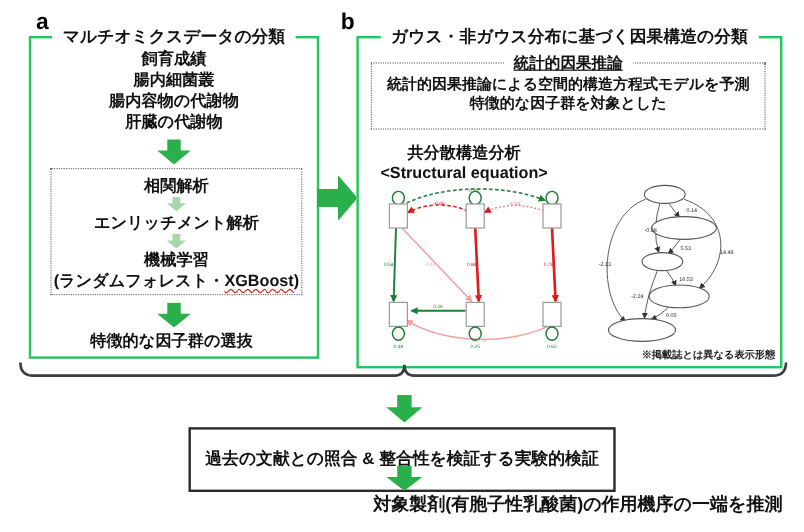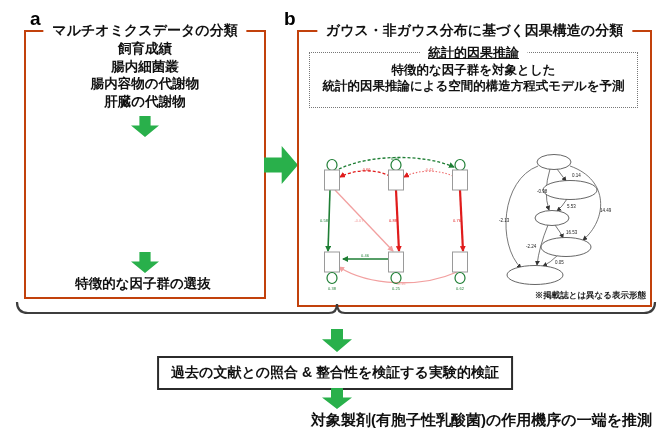--- a/index.html
+++ b/index.html
@@ -1,18 +1,18 @@
 <!DOCTYPE html>
 <html><head>
 <meta charset="utf-8">
 <style>
   html,body{margin:0;padding:0;background:#fff;}
   .canvas{position:relative;width:670px;height:443px;background:#fff;overflow:hidden;
           font-family:"Liberation Sans",sans-serif;color:#111;}
-  .panel{position:absolute;border:2px solid #c2410c;background:#fff;}
+  .panel{position:absolute;border:2px solid #22c55e;background:#fff;}
   #panelA{left:24px;top:30px;width:238px;height:265px;}
   #panelB{left:297px;top:30px;width:351px;height:273px;}
   .panel-label{position:absolute;top:8px;font-size:19px;font-weight:bold;color:#000;}
   .legend{position:absolute;left:50%;transform:translateX(-50%);background:#fff;
           white-space:nowrap;font-weight:bold;text-align:center;}
   .lg-outer{top:-10px;font-size:14px;padding:0 9px;}
   .lg-inner{top:-9px;font-size:13px;padding:0 8px;text-decoration:underline;}
   .items{position:absolute;top:8px;left:0;right:0;text-align:center;
          font-size:13.5px;font-weight:bold;line-height:17.5px;}
   .arr-down{clip-path:polygon(30% 0,70% 0,70% 45%,100% 45%,50% 100%,0% 45%,30% 45%);}
@@ -34,21 +34,21 @@
   .inf-line{font-size:12.5px;font-weight:bold;line-height:16px;white-space:nowrap;}
   .methods{position:absolute;top:88px;left:0;right:0;display:flex;}
   .mcol{width:50%;text-align:center;}
   .mname{font-size:13.5px;font-weight:bold;line-height:16px;white-space:nowrap;}
   .mname sup{font-size:9px;}
   .sem{position:absolute;left:12px;top:124px;}
   .dag{position:absolute;left:194px;top:120px;}
   .bnote{position:absolute;right:4px;bottom:3px;font-size:8.5px;font-weight:bold;color:#222;}
   .brace{position:absolute;left:0;top:296px;}
   .vbox{position:absolute;top:356px;left:50%;transform:translateX(-50%);border:2px solid #2b2b2b;
-        padding:6px 12px;font-size:14px;font-weight:bold;white-space:nowrap;background:#fff;}
+        padding:16px 12px;font-size:14px;font-weight:bold;white-space:nowrap;background:#fff;}
   .conclusion{position:absolute;top:411px;left:0;width:652px;text-align:right;
               font-size:15px;font-weight:bold;}
   svg text{font-family:"Liberation Sans",sans-serif;}
 </style>
 </head>
 <body>
 
 <div class="canvas">
 
   <div class="panel-label" style="left:30px;">a</div>
@@ -59,37 +59,49 @@
 
     <div class="items">
       <div>飼育成績</div>
       <div>腸内細菌叢</div>
       <div>腸内容物の代謝物</div>
       <div>肝臓の代謝物</div>
     </div>
 
     <div class="arr-down big-arr" style="top:84px;"></div>
 
+    <div class="dashed-a">
+      <div class="step">相関解析</div>
+      <div class="arr-down sm-arr"></div>
+      <div class="step">エンリッチメント解析</div>
+      <div class="arr-down sm-arr"></div>
+      <div class="step">機械学習</div>
+      <div class="step"><span>(ランダムフォレスト・</span><span class="wavy">XGBoost</span><span>)</span></div>
+    </div>
 
     <div class="arr-down big-arr" style="top:220px;"></div>
     <div class="result">特徴的な因子群の選抜</div>
   </div>
 
   <div class="arr-right"></div>
 
   <div class="panel" id="panelB">
     <div class="legend lg-outer">ガウス・非ガウス分布に基づく因果構造の分類</div>
 
     <div class="dashed-b">
       <div class="legend lg-inner">統計的因果推論</div>
+      <div class="inf-line">統計的因果推論による空間的構造方程式モデルを予測</div>
       <div class="inf-line">特徴的な因子群を対象とした</div>
-      <div class="inf-line">統計的因果推論による空間的構造方程式モデルを予測</div>
     </div>
 
     <div class="methods">
+      <div class="mcol">
+        <div class="mname">共分散構造分析</div>
+        <div class="mname">&lt;Structural equation&gt;</div>
+      </div>
       <div class="mcol">
       </div>
     </div>
 
     <svg class="sem" width="168" height="148" viewBox="0 0 168 148">
       <defs>
         <marker id="am-g" markerUnits="userSpaceOnUse" markerWidth="6" markerHeight="6" refX="5" refY="3" orient="auto">
             <path d="M0,0L6,3L0,6z" fill="#1e7e34"></path>
           </marker>
         <marker id="am-r" markerUnits="userSpaceOnUse" markerWidth="6" markerHeight="6" refX="5" refY="3" orient="auto">

